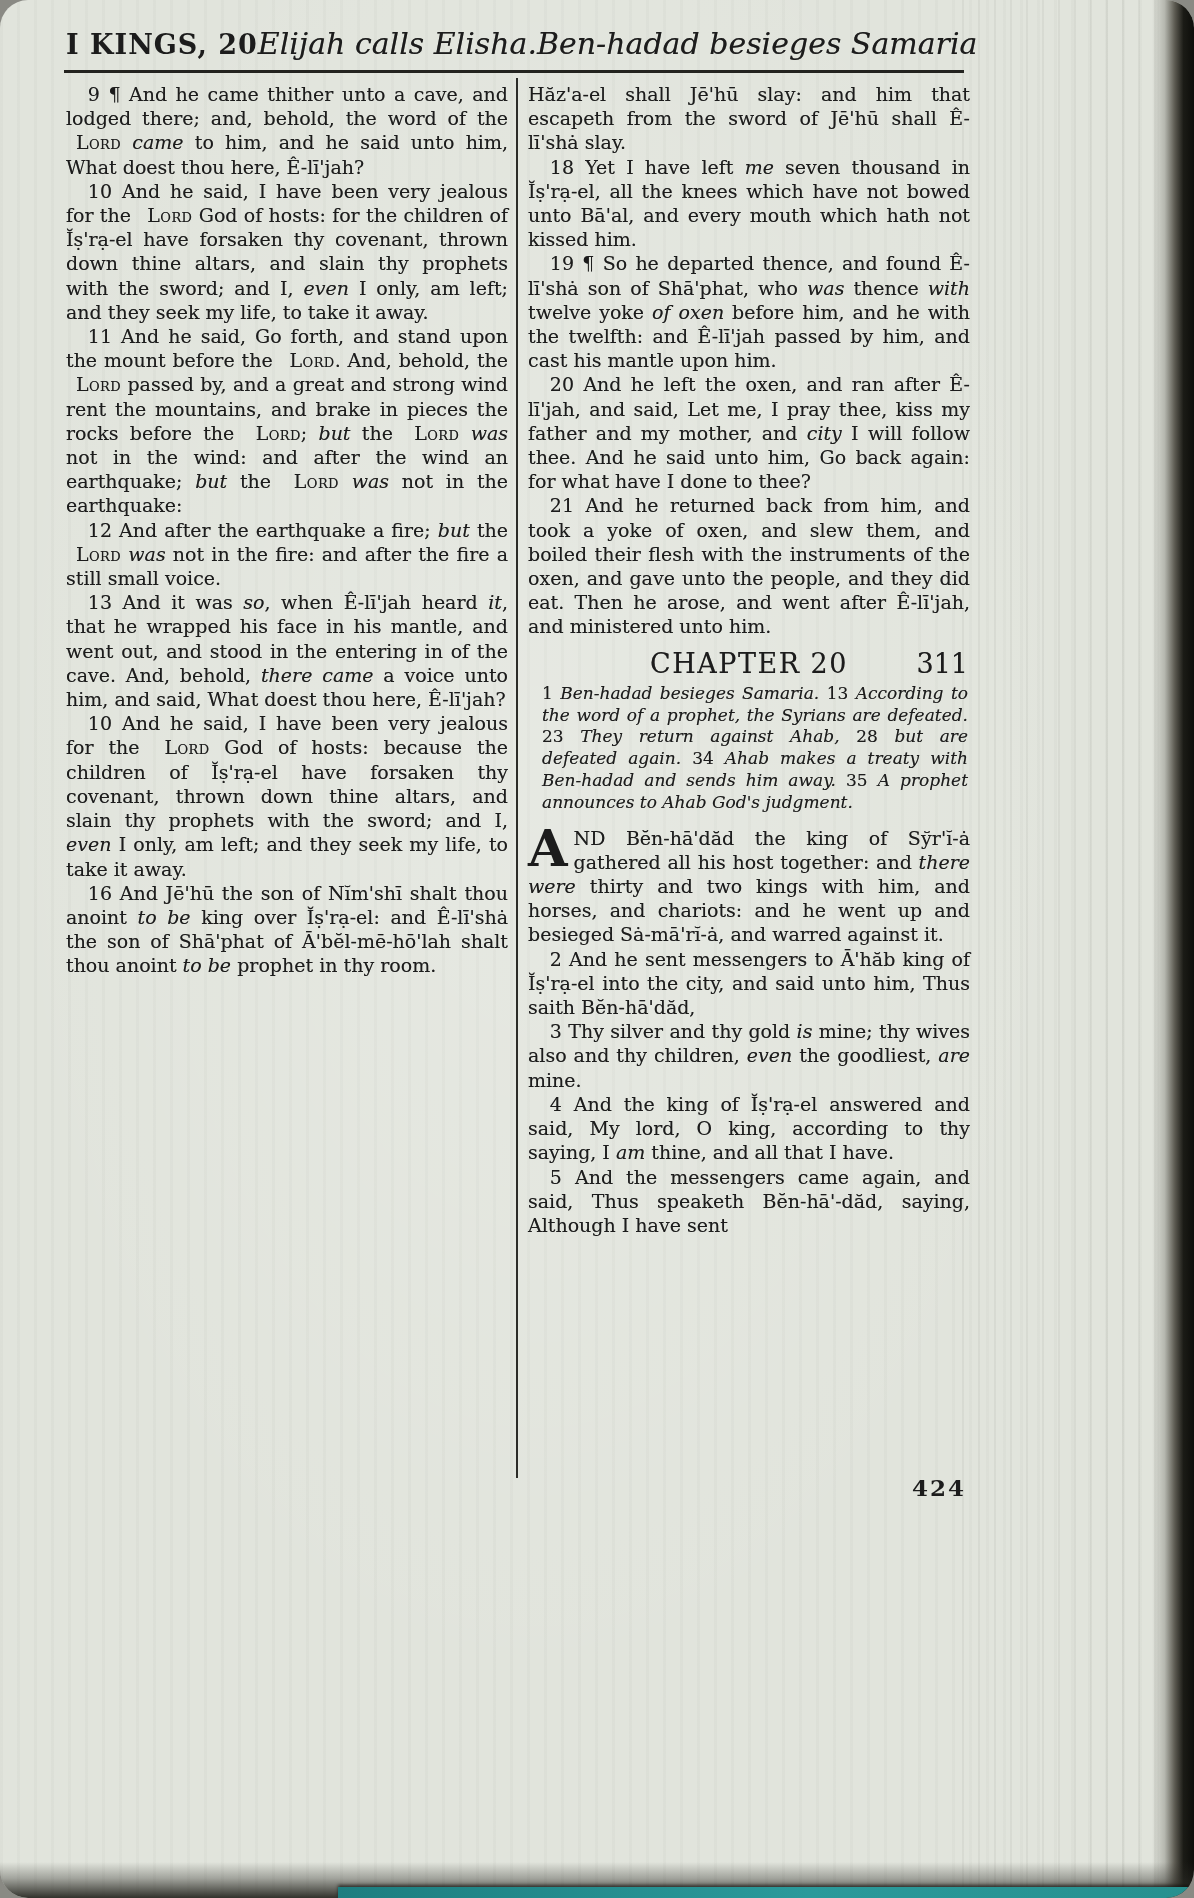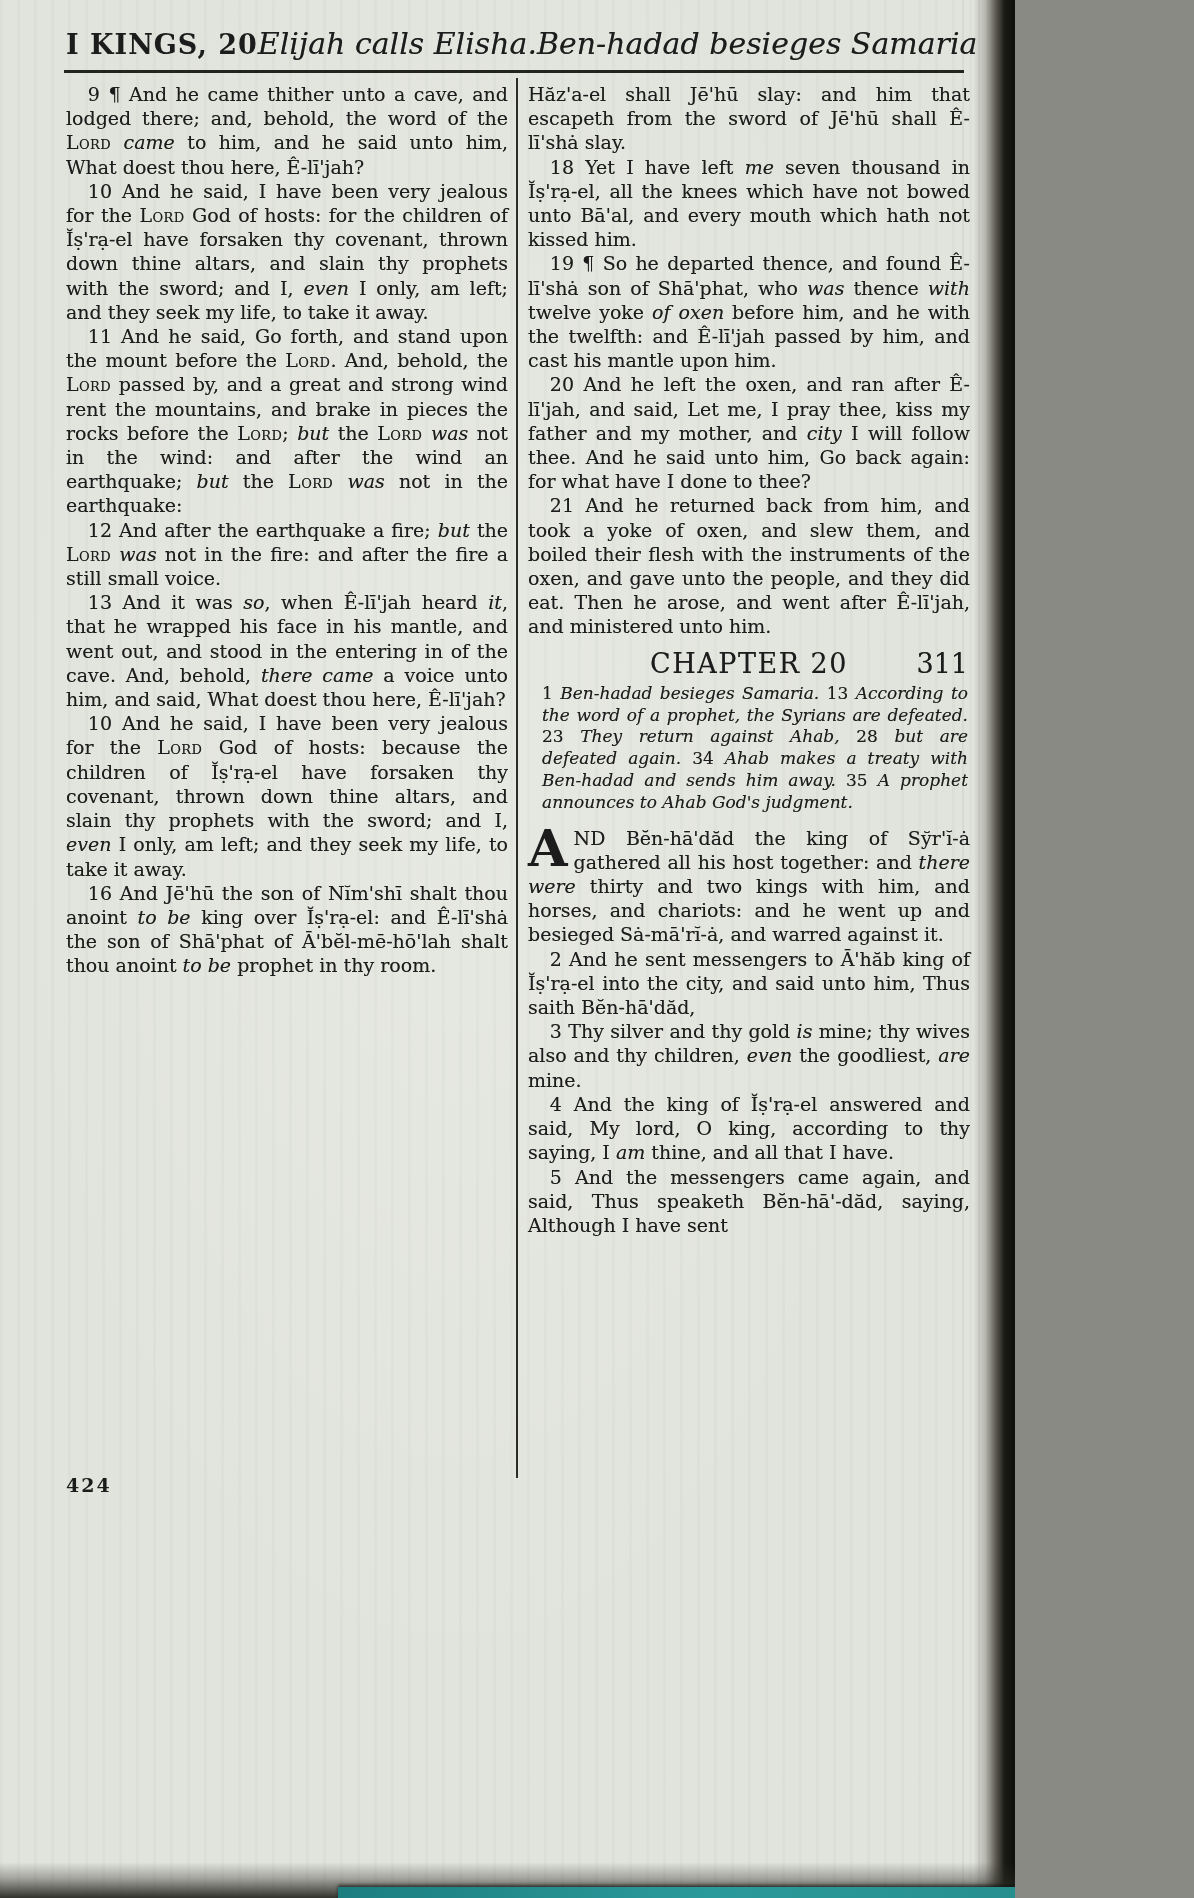--- a/index.html
+++ b/index.html
@@ -2,64 +2,65 @@
 <html><head>
 <meta charset="utf-8">
 <style>
   html,body{margin:0;padding:0;}
   body{
     width:1194px;height:1898px;
     font-family:"DejaVu Serif","Liberation Serif",serif;
     background:#8a8a84;
   }
   .page{
-    position:relative;width:1015px;height:1898px;overflow:hidden;
+    position:relative;width:1194px;height:1898px;overflow:hidden;
     background:
       radial-gradient(ellipse at 45% 40%, rgba(255,255,255,0.18) 0%, rgba(255,255,255,0) 60%),
       repeating-linear-gradient(to right, rgba(70,75,65,0.03) 0 3px, rgba(0,0,0,0) 3px 17px),
       #e1e4dc;
     color:#1c1c1c;
+    border-radius:28px;
   }
   
   .page-header{
     position:absolute;left:66px;top:26px;width:898px;
     display:flex;justify-content:space-between;align-items:baseline;
   }
   .book-ref{font-size:27px;font-weight:bold;letter-spacing:1px;white-space:nowrap;}
   .running-head{font-size:30px;font-style:italic;white-space:nowrap;text-shadow:0 0 0.5px rgba(20,20,20,0.5);}
   .header-rule{position:absolute;left:64px;top:70px;width:900px;height:2.5px;background:#23231f;}
   
   .column-divider{position:absolute;left:516px;top:78px;width:2px;height:1400px;background:#2b2b27;}
   .column{position:absolute;top:82px;width:442px;font-size:19px;line-height:24.2px;text-align:justify;text-shadow:0 0 0.5px rgba(25,25,25,0.45);}
   .column-left{left:66px;}
   .column-right{left:528px;}
   .column p{margin:0;}
   p.verse{text-indent:1.15em;}
   p.no-indent{text-indent:0;}
   .i{font-style:italic;}
-  .sc{font-variant:small-caps;letter-spacing:0.4px;}
+  .sc{font-variant:small-caps;letter-spacing:0.4px;margin-left:10px;}
   .rm{font-style:normal;}
   .chapter-heading{
     position:relative;text-align:center;margin:13px 0 7px 0;
     font-size:27px;letter-spacing:1.5px;text-indent:0;
   }
   .ch-ref{position:absolute;right:2px;top:0;letter-spacing:0;}
   p.summary{
     font-style:italic;font-size:17px;line-height:21.8px;
     margin:6px 2px 12px 14px;text-align:justify;
   }
   p.dropcap-verse{text-indent:0;}
   .dropcap{
     float:left;font-size:51px;line-height:41px;font-weight:bold;
     padding:2px 6px 0 0;text-shadow:none;
   }
   
   .page-footer{
-    position:absolute;left:66px;top:1474px;width:900px;text-align:left;
-    font-size:19px;font-weight:bold;letter-spacing:2px;
+    position:absolute;left:66px;top:1474px;width:900px;text-align:right;
+    font-size:23px;font-weight:bold;letter-spacing:2px;
   }
   
   .margin-streaks{
     position:absolute;left:962px;top:0;width:200px;height:100%;
     background:repeating-linear-gradient(to right, rgba(60,60,52,0.06) 0 2px, rgba(0,0,0,0) 2px 16px);
     pointer-events:none;
   }
   .edge-right{
     position:absolute;top:0;right:0;width:42px;height:100%;
     background:linear-gradient(to right, rgba(30,30,26,0) 0%, rgba(80,78,70,0.3) 30%, #5a584f 55%, #1b1b16 75%, #0d0d0a 100%);

